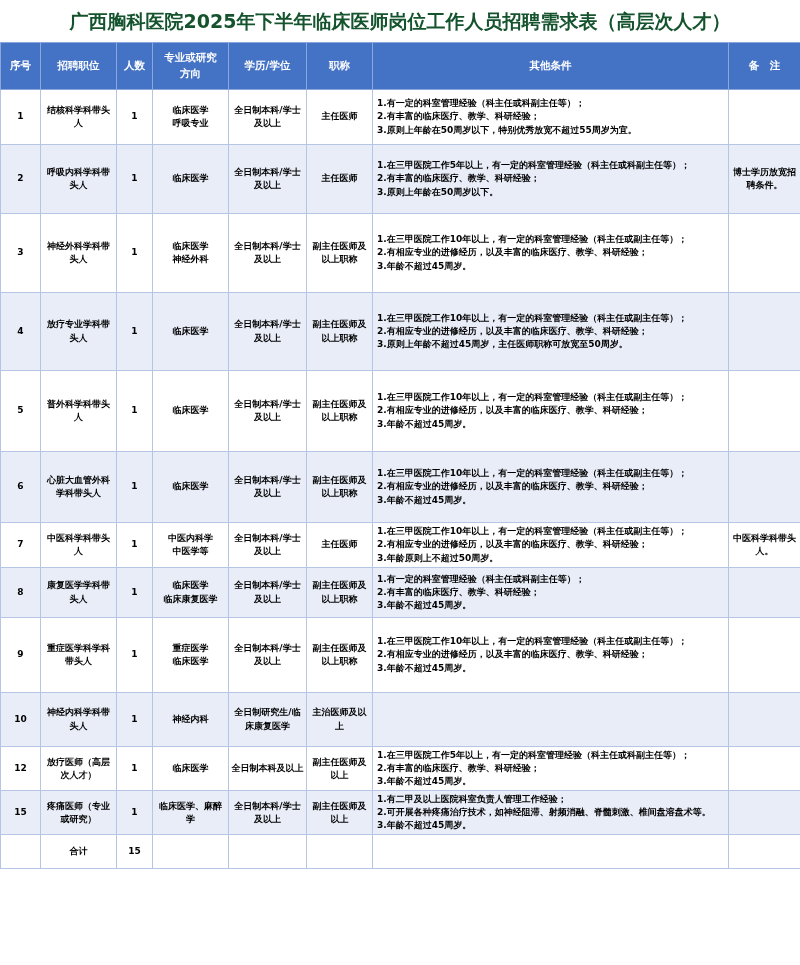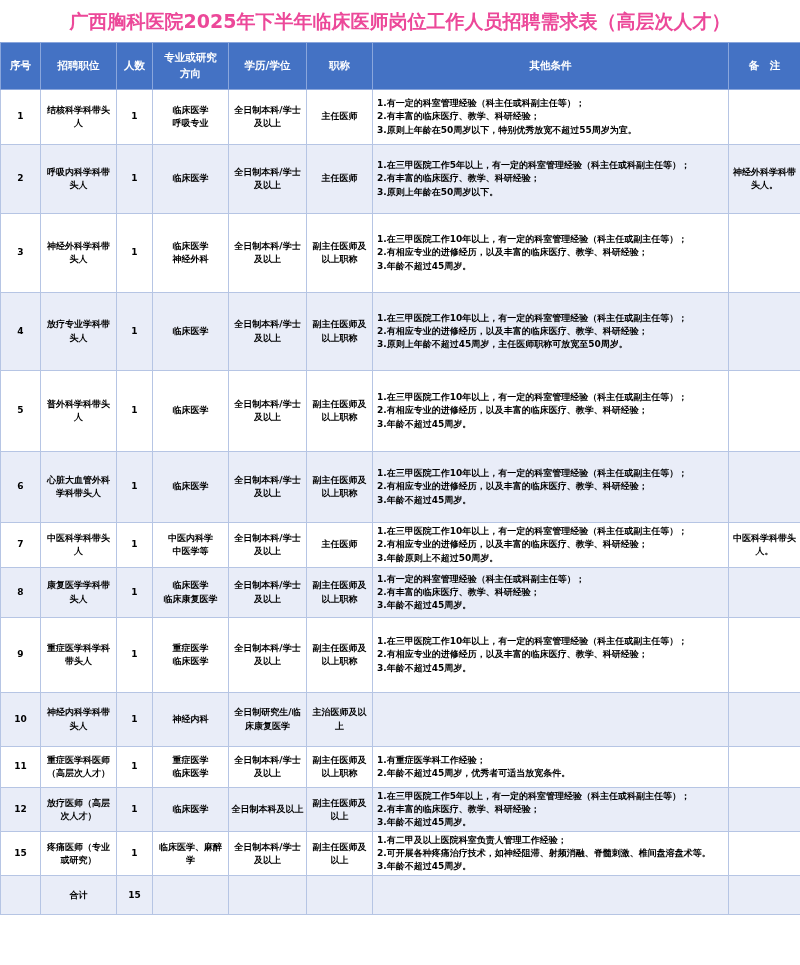--- a/index.html
+++ b/index.html
@@ -2,21 +2,21 @@
 <html><head>
 <meta charset="utf-8">
 <style>
   html,body{margin:0;padding:0;background:#ffffff;}
   body{
     width:800px;
     font-family:"DejaVu Sans","Liberation Sans",sans-serif;
     color:#000;
   }
   .page-title{
-    color:#ec4899;
+    color:#14532d;
     font-weight:bold;
     font-size:19px;
     text-align:center;
     padding:9px 0 7px 0;
     letter-spacing:0px;
     white-space:nowrap;
     border-radius:18px;
   }
   table.recruit{
     width:800px;
@@ -118,21 +118,21 @@
       <tr>
         <td>2</td>
         <td>呼吸内科学科带头人</td>
         <td>1</td>
         <td>临床医学</td>
         <td>全日制本科/学士及以上</td>
         <td>主任医师</td>
         <td class="conditions">1.在三甲医院工作5年以上，有一定的科室管理经验（科主任或科副主任等）；
 2.有丰富的临床医疗、教学、科研经验；
 3.原则上年龄在50周岁以下。</td>
-        <td>神经外科学科带头人。</td>
+        <td>博士学历放宽招聘条件。</td>
       </tr>
       <tr>
         <td>3</td>
         <td>神经外科学科带头人</td>
         <td>1</td>
         <td>临床医学
 神经外科</td>
         <td>全日制本科/学士及以上</td>
         <td>副主任医师及以上职称</td>
         <td class="conditions">1.在三甲医院工作10年以上，有一定的科室管理经验（科主任或副主任等）；
@@ -219,32 +219,20 @@
         <td>10</td>
         <td>神经内科学科带头人</td>
         <td>1</td>
         <td>神经内科</td>
         <td>全日制研究生/临床康复医学</td>
         <td>主治医师及以上</td>
         <td class="conditions"></td>
         <td></td>
       </tr>
       <tr>
-        <td>11</td>
-        <td>重症医学科医师（高层次人才）</td>
-        <td>1</td>
-        <td>重症医学
-临床医学</td>
-        <td>全日制本科/学士及以上</td>
-        <td>副主任医师及以上职称</td>
-        <td class="conditions">1.有重症医学科工作经验；
-2.年龄不超过45周岁，优秀者可适当放宽条件。</td>
-        <td></td>
-      </tr>
-      <tr>
         <td>12</td>
         <td>放疗医师（高层次人才）</td>
         <td>1</td>
         <td>临床医学</td>
         <td>全日制本科及以上</td>
         <td>副主任医师及以上</td>
         <td class="conditions">1.在三甲医院工作5年以上，有一定的科室管理经验（科主任或科副主任等）；
 2.有丰富的临床医疗、教学、科研经验；
 3.年龄不超过45周岁。</td>
         <td></td>

